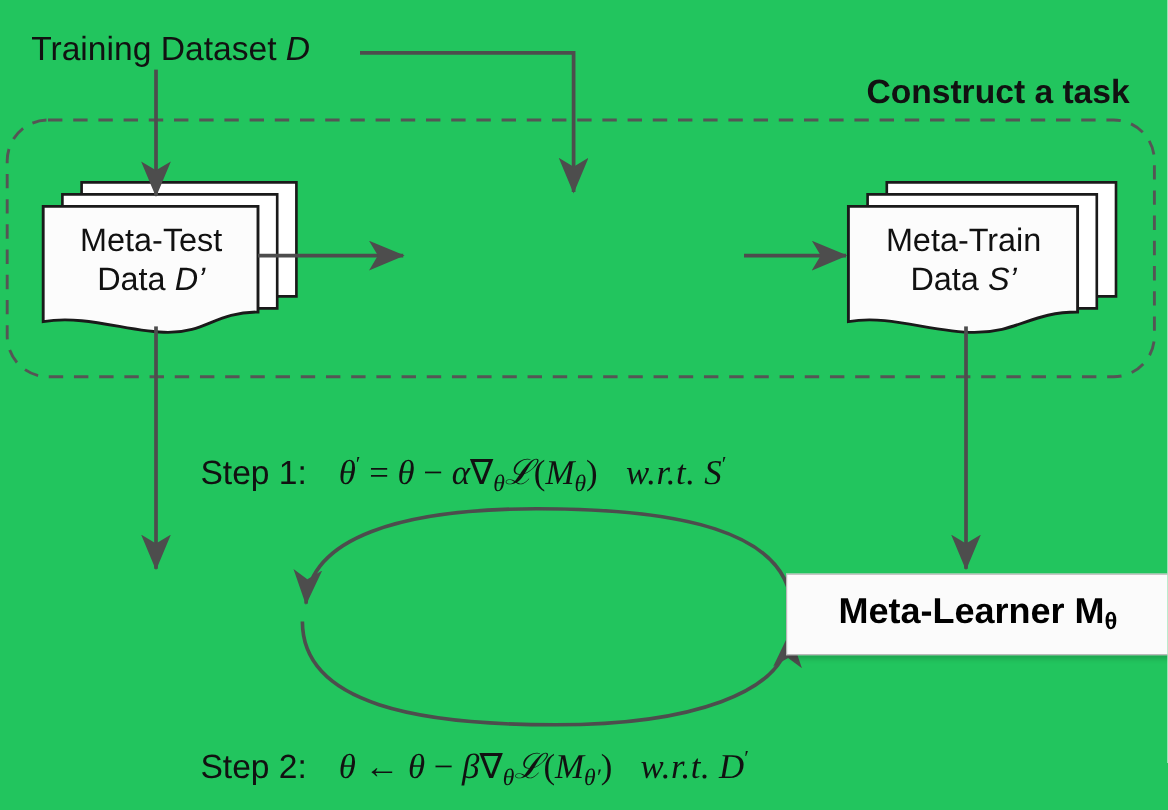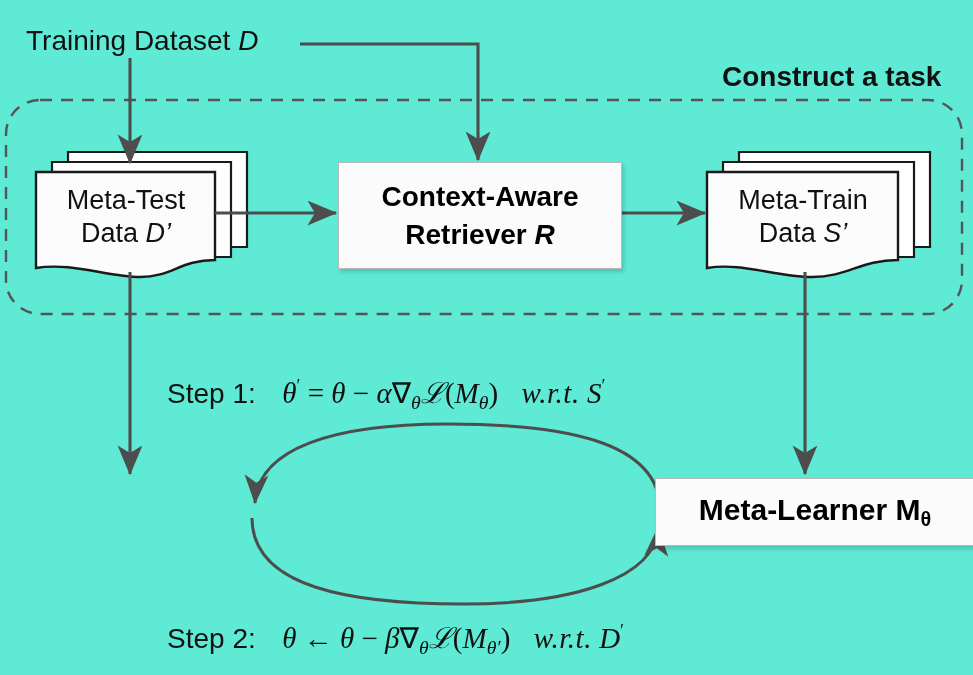--- a/index.html
+++ b/index.html
@@ -8,21 +8,21 @@
     background: #ffffff;
   }
   body {
     font-family: "Liberation Sans", sans-serif;
     color: #000000;
   }
   #canvas {
     position: relative;
     width: 973px;
     height: 675px;
-    background: #5eead4;
+    background: #22c55e;
     overflow: hidden;
   }
   svg.layer {
     position: absolute;
     left: 0;
     top: 0;
     width: 973px;
     height: 675px;
     pointer-events: none;
   }
@@ -183,29 +183,20 @@
   </div>
 
   <div class="doc-label" style="left:707px; top:184px; width:192px;">
     <div>Meta-Train</div>
     <div>
       <span>Data</span>
       <span class="ital">S’</span>
     </div>
   </div>
 
-  <div class="pbox" id="retriever-box" style="left:338px; top:162px; width:282px; height:105px;">
-    <div>
-      <div>Context-Aware</div>
-      <div>
-        <span>Retriever</span>
-        <span class="ital">R</span>
-      </div>
-    </div>
-  </div>
 
 
   <div class="pbox" id="meta-learner-box" style="left:655px; top:478px; width:318px; height:66px;">
     <div>
       <span>Meta-Learner M</span><span class="sub">θ</span>
     </div>
   </div>
 
   <div class="formula" style="left:167px; top:372px;">
     <span class="step">Step 1:</span>

